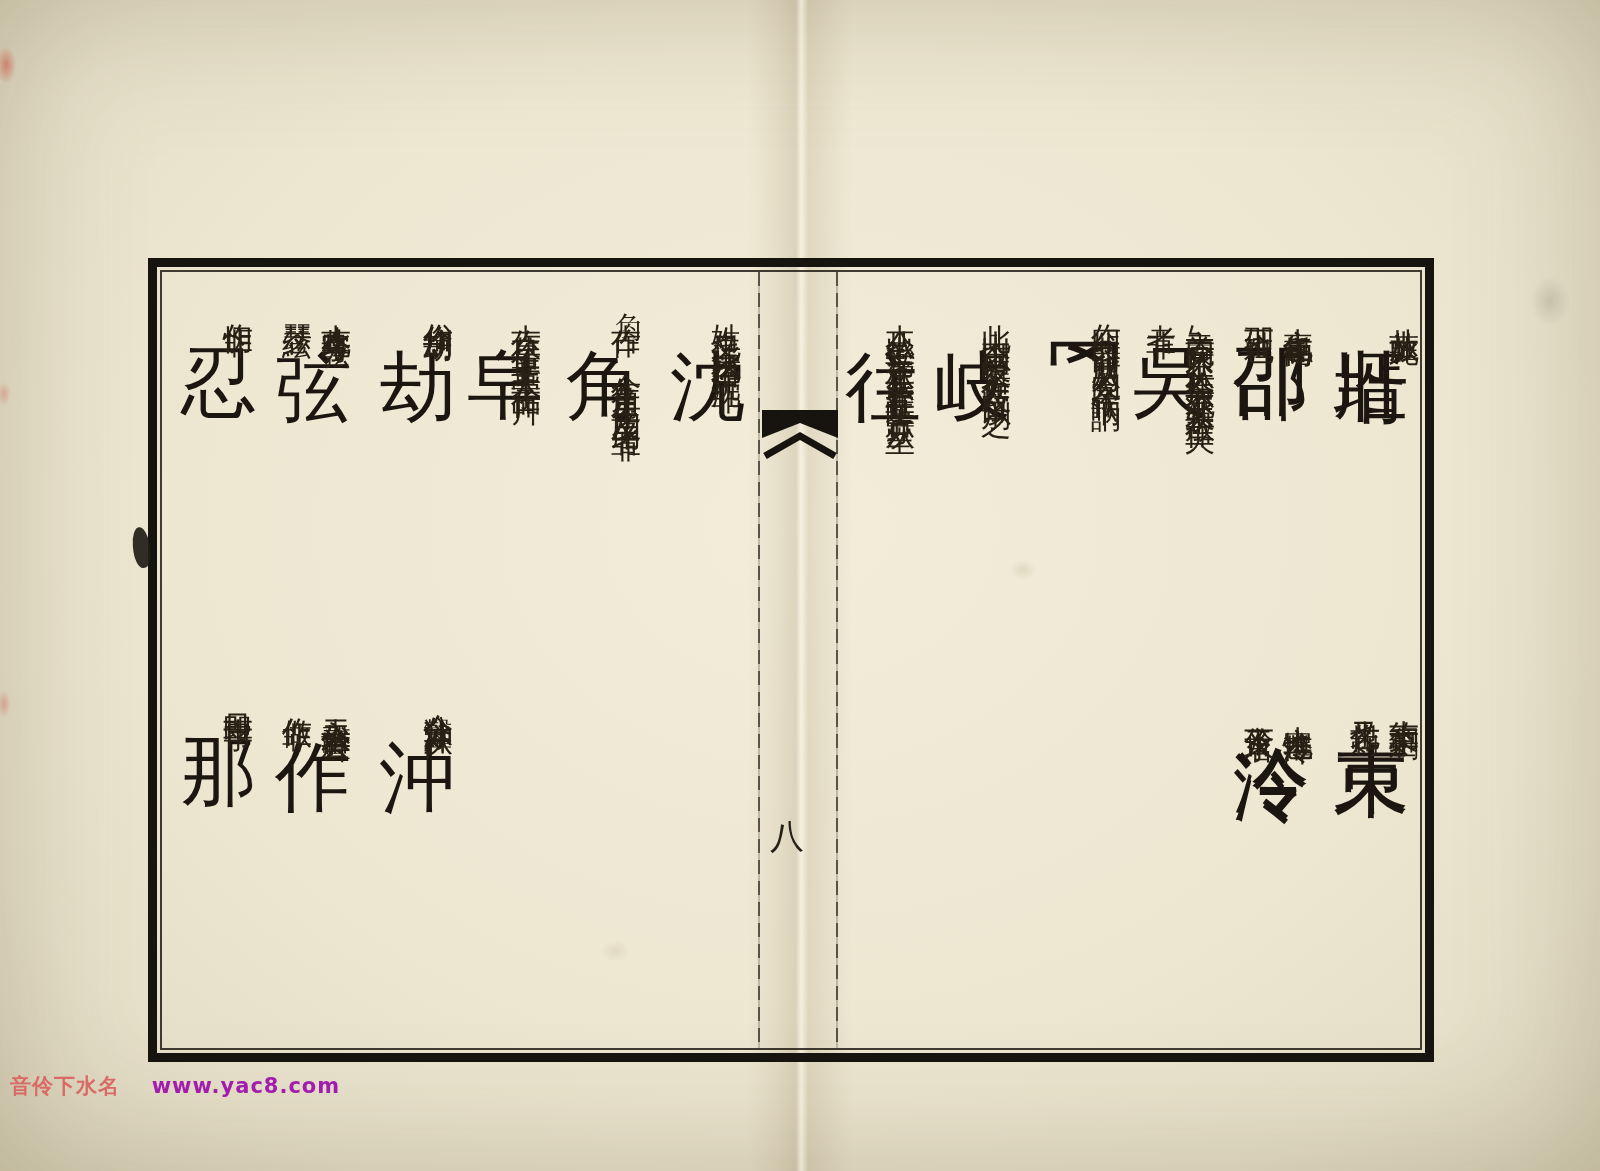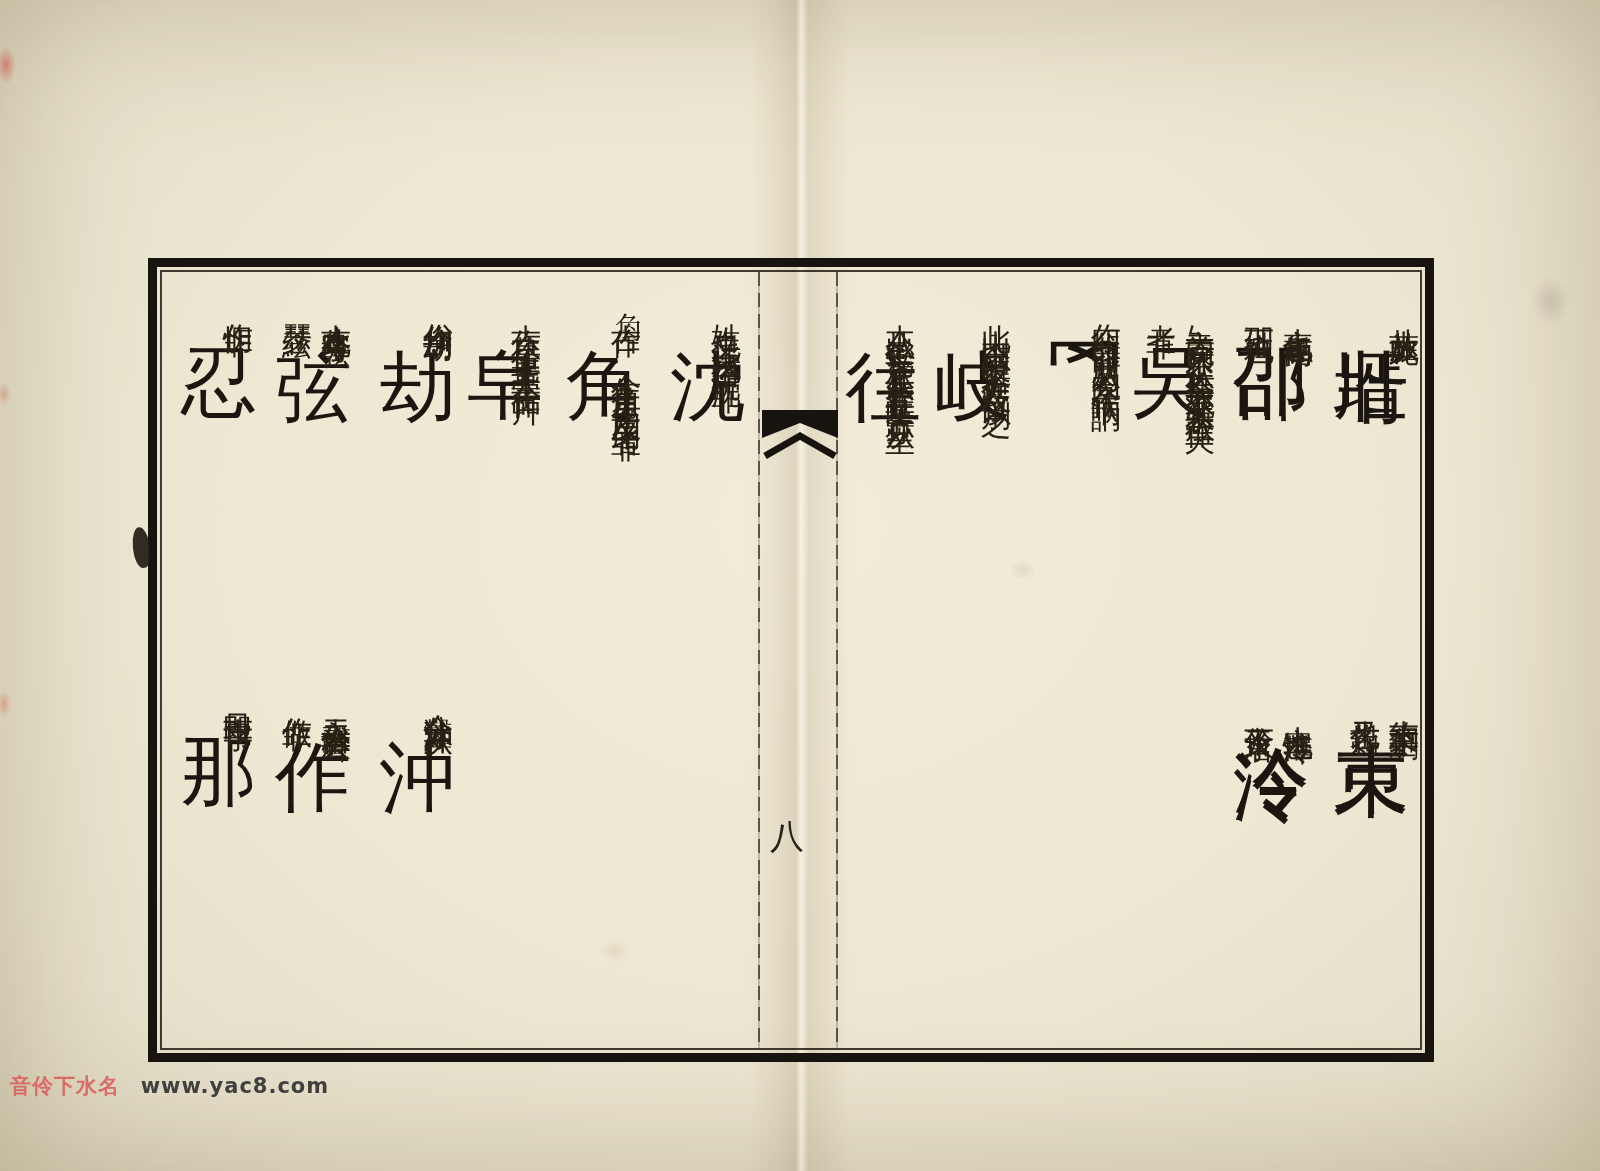--- a/index.html
+++ b/index.html
@@ -79,21 +79,21 @@
   .smudge.page1{left:1010px;top:560px;width:26px;height:20px;
     background:radial-gradient(rgba(140,120,80,.16), rgba(140,120,80,0) 70%);}
   .smudge.page2{left:600px;top:940px;width:30px;height:22px;
     background:radial-gradient(rgba(140,120,80,.13), rgba(140,120,80,0) 70%);}
   .watermark{
     position:absolute;left:10px;top:1072px;
     font-family:"DejaVu Sans","Liberation Sans",sans-serif;
     font-size:21px;letter-spacing:1px;white-space:nowrap;
   }
   .wm-name{color:#d96a66;font-weight:bold;}
-  .wm-url{color:#404040;margin-left:13px;font-weight:bold;}
+  .wm-url{color:#a21caf;margin-left:24px;font-weight:bold;}
 </style>
 </head>
 <body>
 
 <div class="paper"></div>
 <div class="fold"></div>
 
 <div class="smudge red1"></div>
 <div class="smudge red2"></div>
 <div class="smudge red3"></div>

